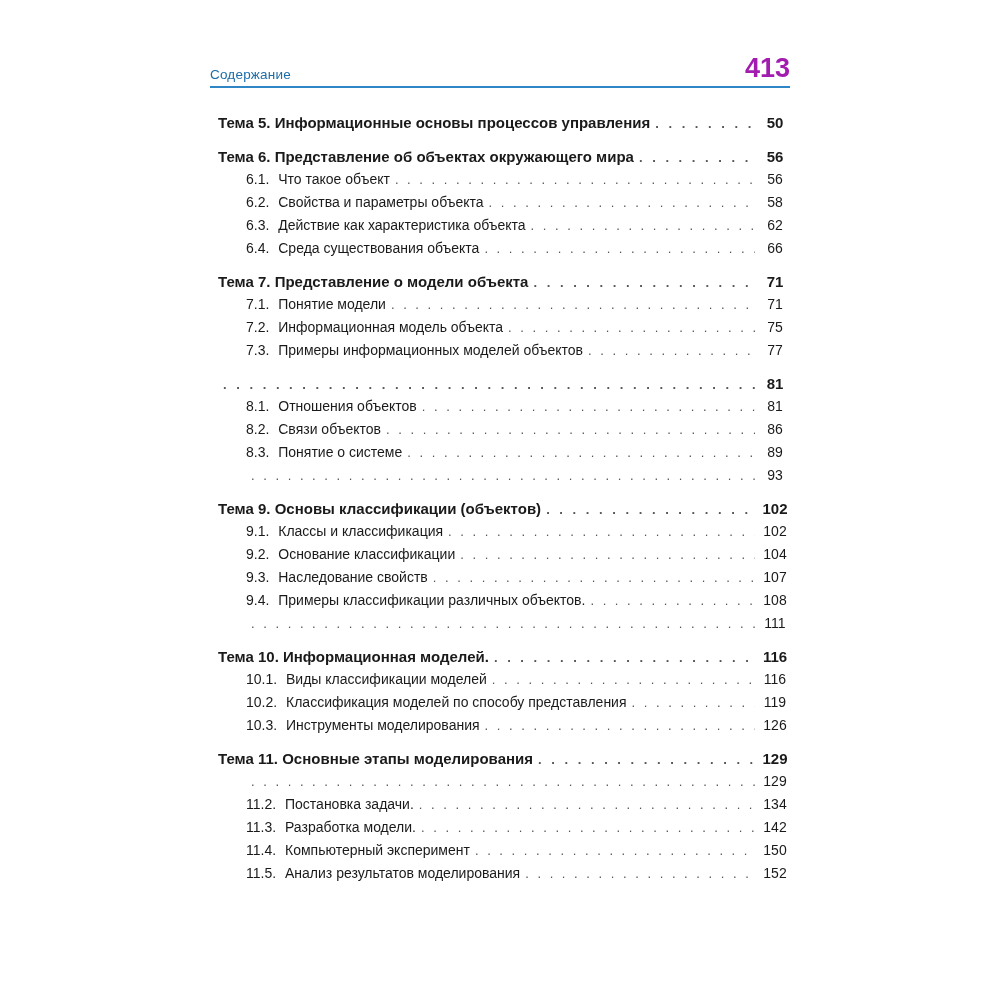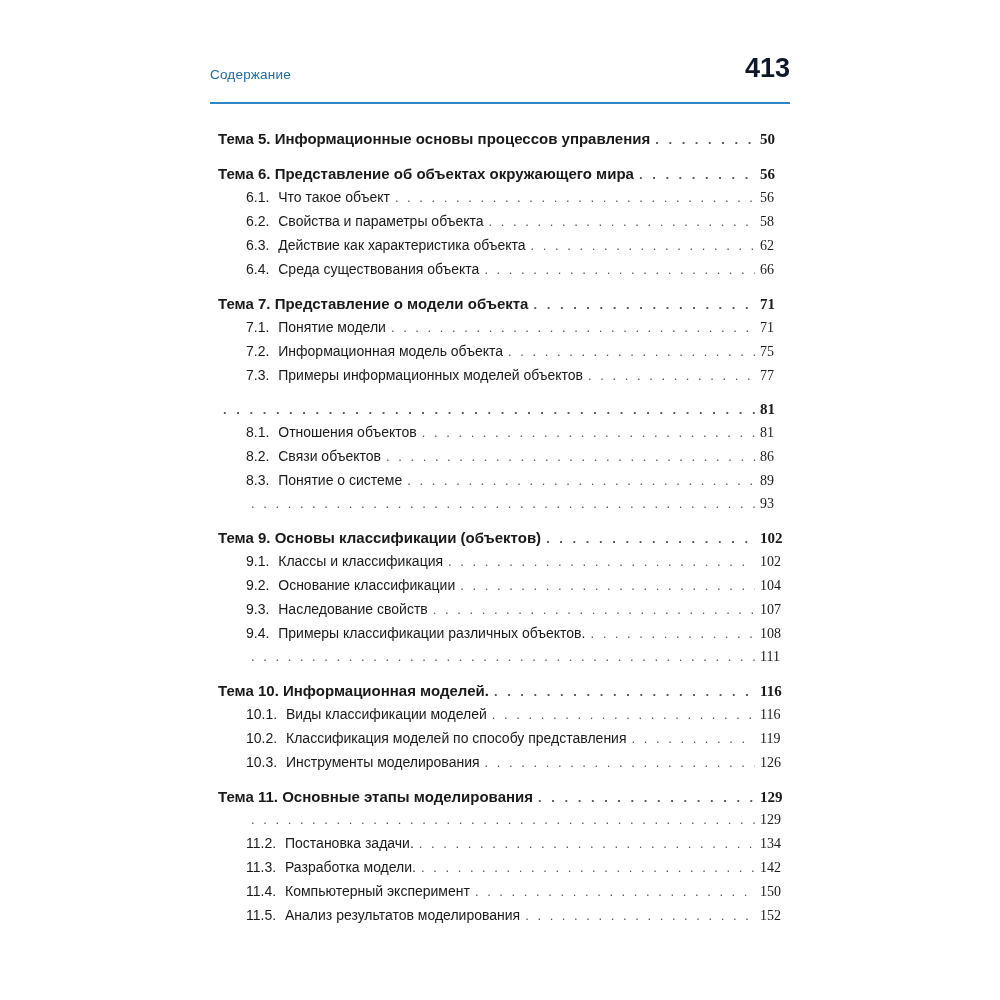--- a/index.html
+++ b/index.html
@@ -20,31 +20,31 @@
     left: 210px;
     top: 55px;
     width: 580px;
   }
   
   .header {
     display: flex;
     align-items: flex-end;
     justify-content: space-between;
     border-bottom: 2px solid #2e86c6;
-    padding-bottom: 20px;
+    padding-bottom: 4px;
   }
   .header-title {
     font-size: 13.5px;
     color: #1b6ca8;
     letter-spacing: 0.2px;
   }
   .header-page {
     font-size: 27px;
     font-weight: bold;
-    color: #0f172a;
+    color: #a21caf;
     line-height: 1;
   }
   
   .toc {
     margin-top: 26px;
   }
   .entry {
     display: flex;
     align-items: baseline;
     font-size: 14px;
@@ -58,23 +58,22 @@
     flex: 1 1 auto;
     overflow: hidden;
     white-space: nowrap;
     margin: 0 5px;
     color: #555;
     font-size: 13px;
     letter-spacing: 2.5px;
   }
   .entry .pg {
     white-space: nowrap;
-    text-align: left;
+    text-align: center;
     min-width: 30px;
-    font-family: Liberation Serif, serif;
   }
 
   .level-1 {
     font-weight: bold;
     font-size: 15px;
     margin-top: 17px;
     margin-bottom: 6px;
   }
   .level-1 .pg {
     font-weight: bold;

